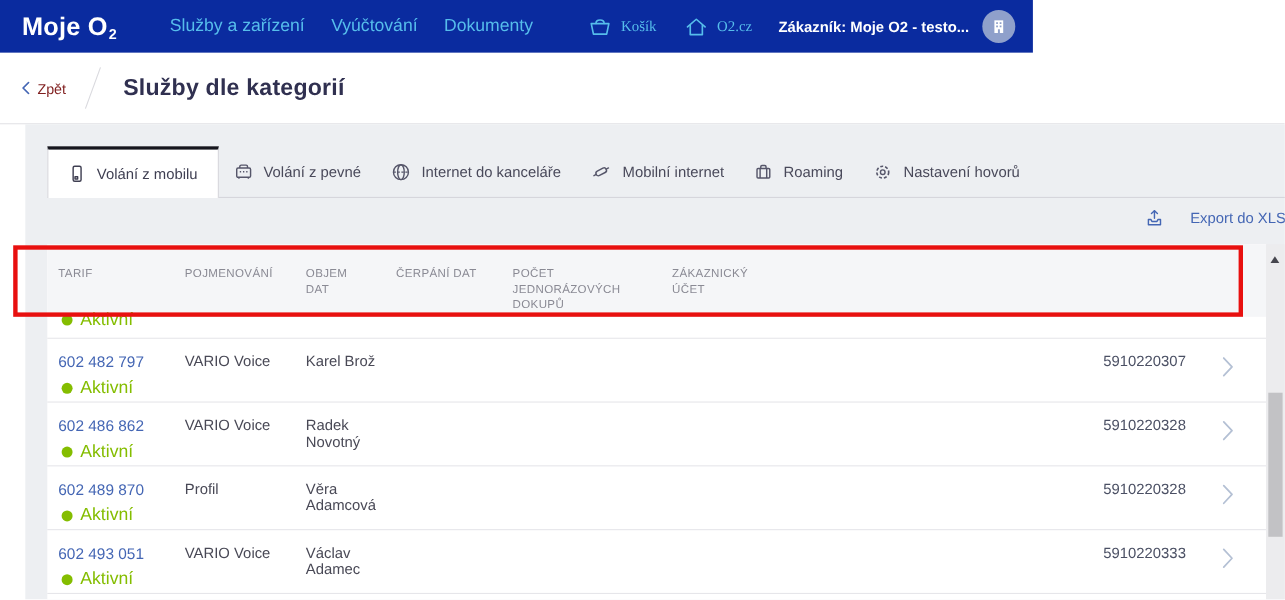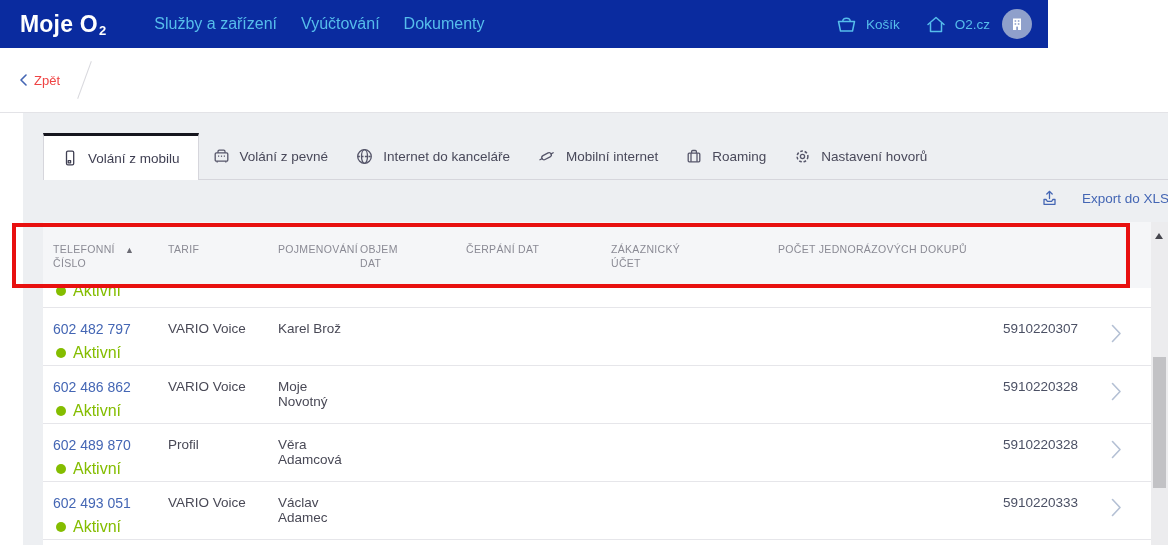--- a/index.html
+++ b/index.html
@@ -6,45 +6,45 @@
   html,body { width:1168px; height:545px; }
   body {
     position:relative; overflow:hidden; background:#fff;
     font-family:"Liberation Sans","DejaVu Sans",sans-serif;
     -webkit-font-smoothing:antialiased;
   }
   svg { display:block; }
 
   
   .topbar {
-    position:absolute; left:0; top:0; width:1048px; height:48px;
+    position:absolute; left:0; top:0; width:939px; height:48px;
     background:#0a2b9f; display:flex; align-items:center;
     padding:0 16px 0 20px; color:#56bdeb;
   }
   .logo { color:#fff; font-size:23px; font-weight:bold; letter-spacing:.2px; display:flex; align-items:baseline; cursor:pointer; }
   .logo-sub { font-size:13px; font-weight:bold; transform:translateY(3px); margin-left:1px; }
   .topnav { display:flex; align-items:center; margin-left:24px; }
   .topnav a { color:#56bdeb; font-size:16px; text-decoration:none; margin-left:24px; cursor:pointer; }
   .top-right { margin-left:auto; display:flex; align-items:center; }
-  .top-link { display:flex; align-items:center; color:#56bdeb; font-size:13.5px; cursor:pointer; }
+  .top-link { display:flex; align-items:center; color:#56bdeb; font-size:13.5px; cursor:pointer;font-family:Liberation Serif, serif; }
   .top-link .lbl { margin-left:9px; }
   .cust { color:#fff; font-size:13.5px; font-weight:bold; margin-left:24px; white-space:nowrap; }
   .avatar {
     width:30px; height:30px; border-radius:50%; background:#8fa0cb;
     margin-left:12px; display:flex; align-items:center; justify-content:center; cursor:pointer;
   }
   .ml26 { margin-left:26px; }
 
   
   .crumbbar {
     position:absolute; left:0; top:48px; width:1168px; height:65px;
     background:#fff; border-bottom:1px solid #e3e3e7;
     display:flex; align-items:center; padding-left:20px;
   }
-  .back { display:flex; align-items:center; color:#ef4444; font-size:13px; text-decoration:none; cursor:pointer; }
+  .back { display:flex; align-items:center; color:#7f1d1d; font-size:13px; text-decoration:none; cursor:pointer; }
   .back .lbl { margin-left:7px; }
   .crumb-sep { width:1px; height:40px; background:#d9d9de; transform:rotate(20deg); margin:0 27px 0 24px; }
   .page-title { font-size:21px; color:#303050; letter-spacing:.2px; }
 
   
   .content { position:absolute; left:0; top:113px; width:1168px; height:432px; background:#edeff2;margin-left:23px; }
 
   
   .tabsrow {
     position:absolute; left:20px; right:20px; top:20px; height:47px;
@@ -135,20 +135,21 @@
     </div>
     <div class="top-link ml26">
       <span>
         <svg width="20" height="19" viewBox="0 0 20 19" fill="none" stroke="#56bdeb" stroke-width="1.5" stroke-linecap="round" stroke-linejoin="round">
           <path d="M2 9.5 L10 2.5 L18 9.5"></path>
           <path d="M4.5 8.2 V16.5 H15.5 V8.2"></path>
         </svg>
       </span>
       <span class="lbl">O2.cz</span>
     </div>
+    <span class="cust">Zákazník: Moje O2 - testo...</span>
     <div class="avatar">
       <span>
         <svg width="14" height="14" viewBox="0 0 14 14">
           <rect x="3" y="1.5" width="8" height="11.5" fill="#ffffff"></rect>
           <rect x="4.6" y="3.2" width="1.6" height="1.6" fill="#8fa0cb"></rect>
           <rect x="7.8" y="3.2" width="1.6" height="1.6" fill="#8fa0cb"></rect>
           <rect x="4.6" y="6.2" width="1.6" height="1.6" fill="#8fa0cb"></rect>
           <rect x="7.8" y="6.2" width="1.6" height="1.6" fill="#8fa0cb"></rect>
           <rect x="6.2" y="9.6" width="1.8" height="3.4" fill="#8fa0cb"></rect>
         </svg>
@@ -160,20 +161,21 @@
 <div class="crumbbar">
   <a class="back">
     <span>
       <svg width="7" height="12" viewBox="0 0 7 12" fill="none" stroke="#4466b4" stroke-width="1.6" stroke-linecap="round" stroke-linejoin="round">
         <polyline points="6,1 1,6 6,11"></polyline>
       </svg>
     </span>
     <span class="lbl">Zpět</span>
   </a>
   <div class="crumb-sep"></div>
+  <h1 class="page-title">Služby dle kategorií</h1>
 </div>
 
 <div class="content">
 
   <div class="tabsrow">
     <div class="tab active">
       <span class="ticon">
         <svg width="16" height="16" viewBox="0 0 16 16" fill="none" stroke="currentColor" stroke-width="1.3" stroke-linejoin="round">
           <rect x="4.5" y="1.2" width="7.2" height="13.6" rx="1.4"></rect>
           <rect x="6.2" y="10.6" width="2.4" height="2.2"></rect>
@@ -246,30 +248,26 @@
         <polyline points="5.8,4 8.5,1.5 11.2,4"></polyline>
         <path d="M3 9.5 h2.2 l1 1.8 h4.6 l1 -1.8 H14 v4.8 H3 z"></path>
       </svg>
     </span>
     <span>Export do XLS</span>
   </a>
 
   <div class="card">
 
     <div class="thead tgrid">
-      <div class="th th-sorted">
-        <span class="thtext">TELEFONNÍ ČÍSLO</span>
-        <span class="sort">▲</span>
-      </div>
       <div class="th">TARIF</div>
       <div class="th">POJMENOVÁNÍ</div>
       <div class="th"><span class="w45">OBJEM DAT</span></div>
       <div class="th">ČERPÁNÍ DAT</div>
+      <div class="th">POČET JEDNORÁZOVÝCH DOKUPŮ</div>
       <div class="th"><span class="w80">ZÁKAZNICKÝ ÚČET</span></div>
-      <div class="th">POČET JEDNORÁZOVÝCH DOKUPŮ</div>
       <div class="th"></div>
     </div>
 
     <div class="trow-partial">
       <div class="status">
         <span class="dot"></span>
         <span class="slbl">Aktivní</span>
       </div>
     </div>
 
@@ -297,21 +295,21 @@
 
     <div class="trow tgrid">
       <div>
         <a class="phone">602 486 862</a>
         <div class="status">
             <span class="dot"></span>
             <span class="slbl">Aktivní</span>
           </div>
       </div>
       <div>VARIO Voice</div>
-      <div>Moje Novotný</div>
+      <div>Radek Novotný</div>
       <div></div>
       <div></div>
       <div></div>
       <div></div>
       <div class="c-acct">5910220328</div>
       <div class="c-chev">
         <svg width="11" height="19" viewBox="0 0 11 19" fill="none" stroke="#b4c0d4" stroke-width="1.6" stroke-linecap="round" stroke-linejoin="round">
             <polyline points="1.5,1.5 9,9.5 1.5,17.5"></polyline>
           </svg>
       </div>

